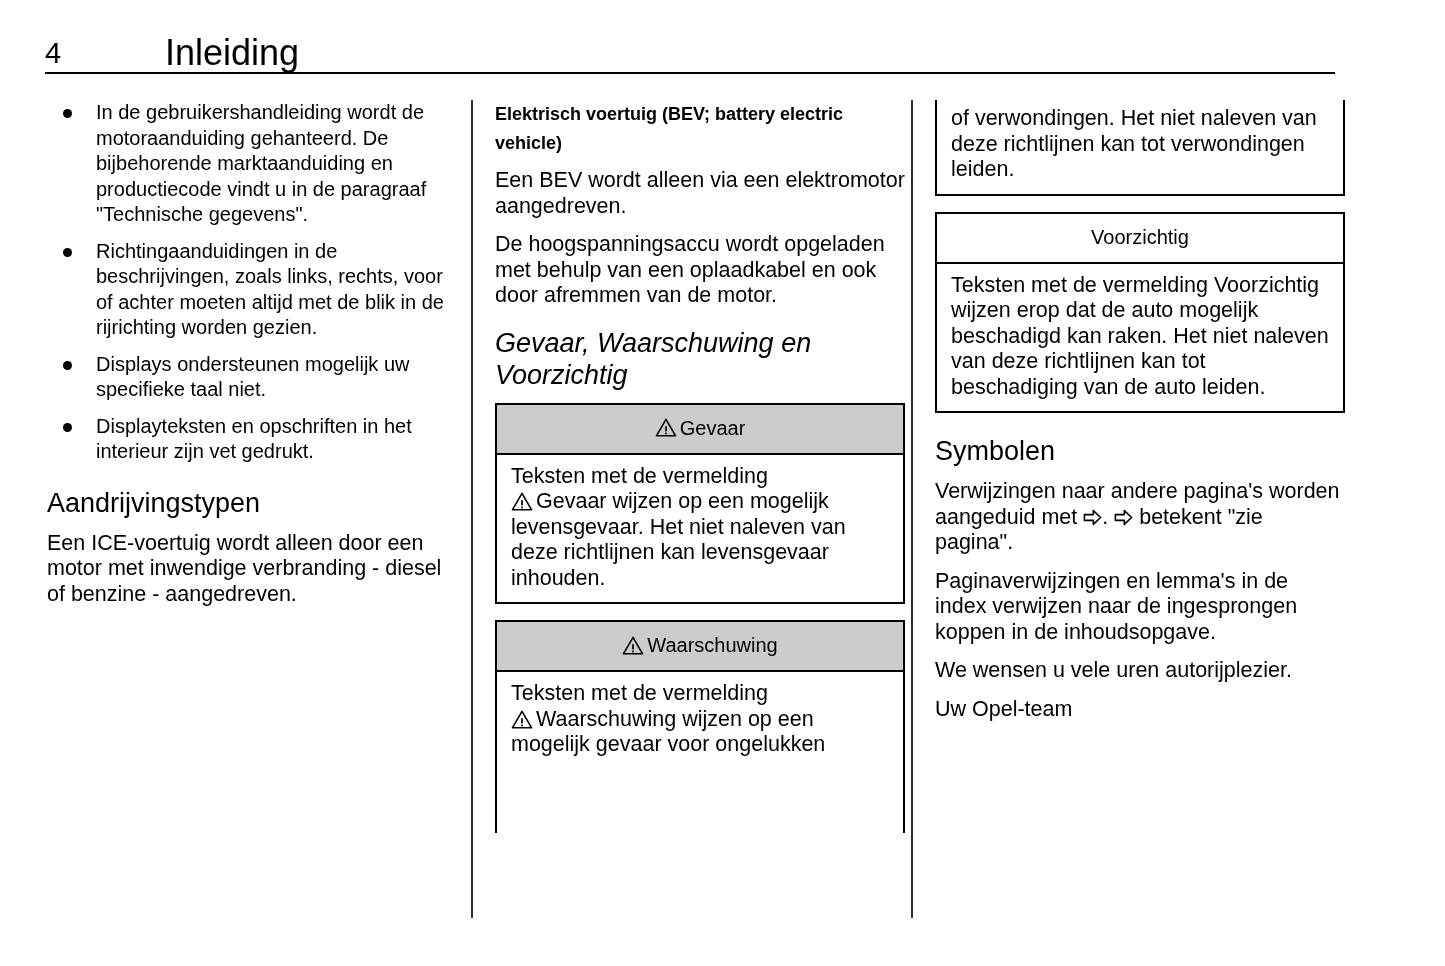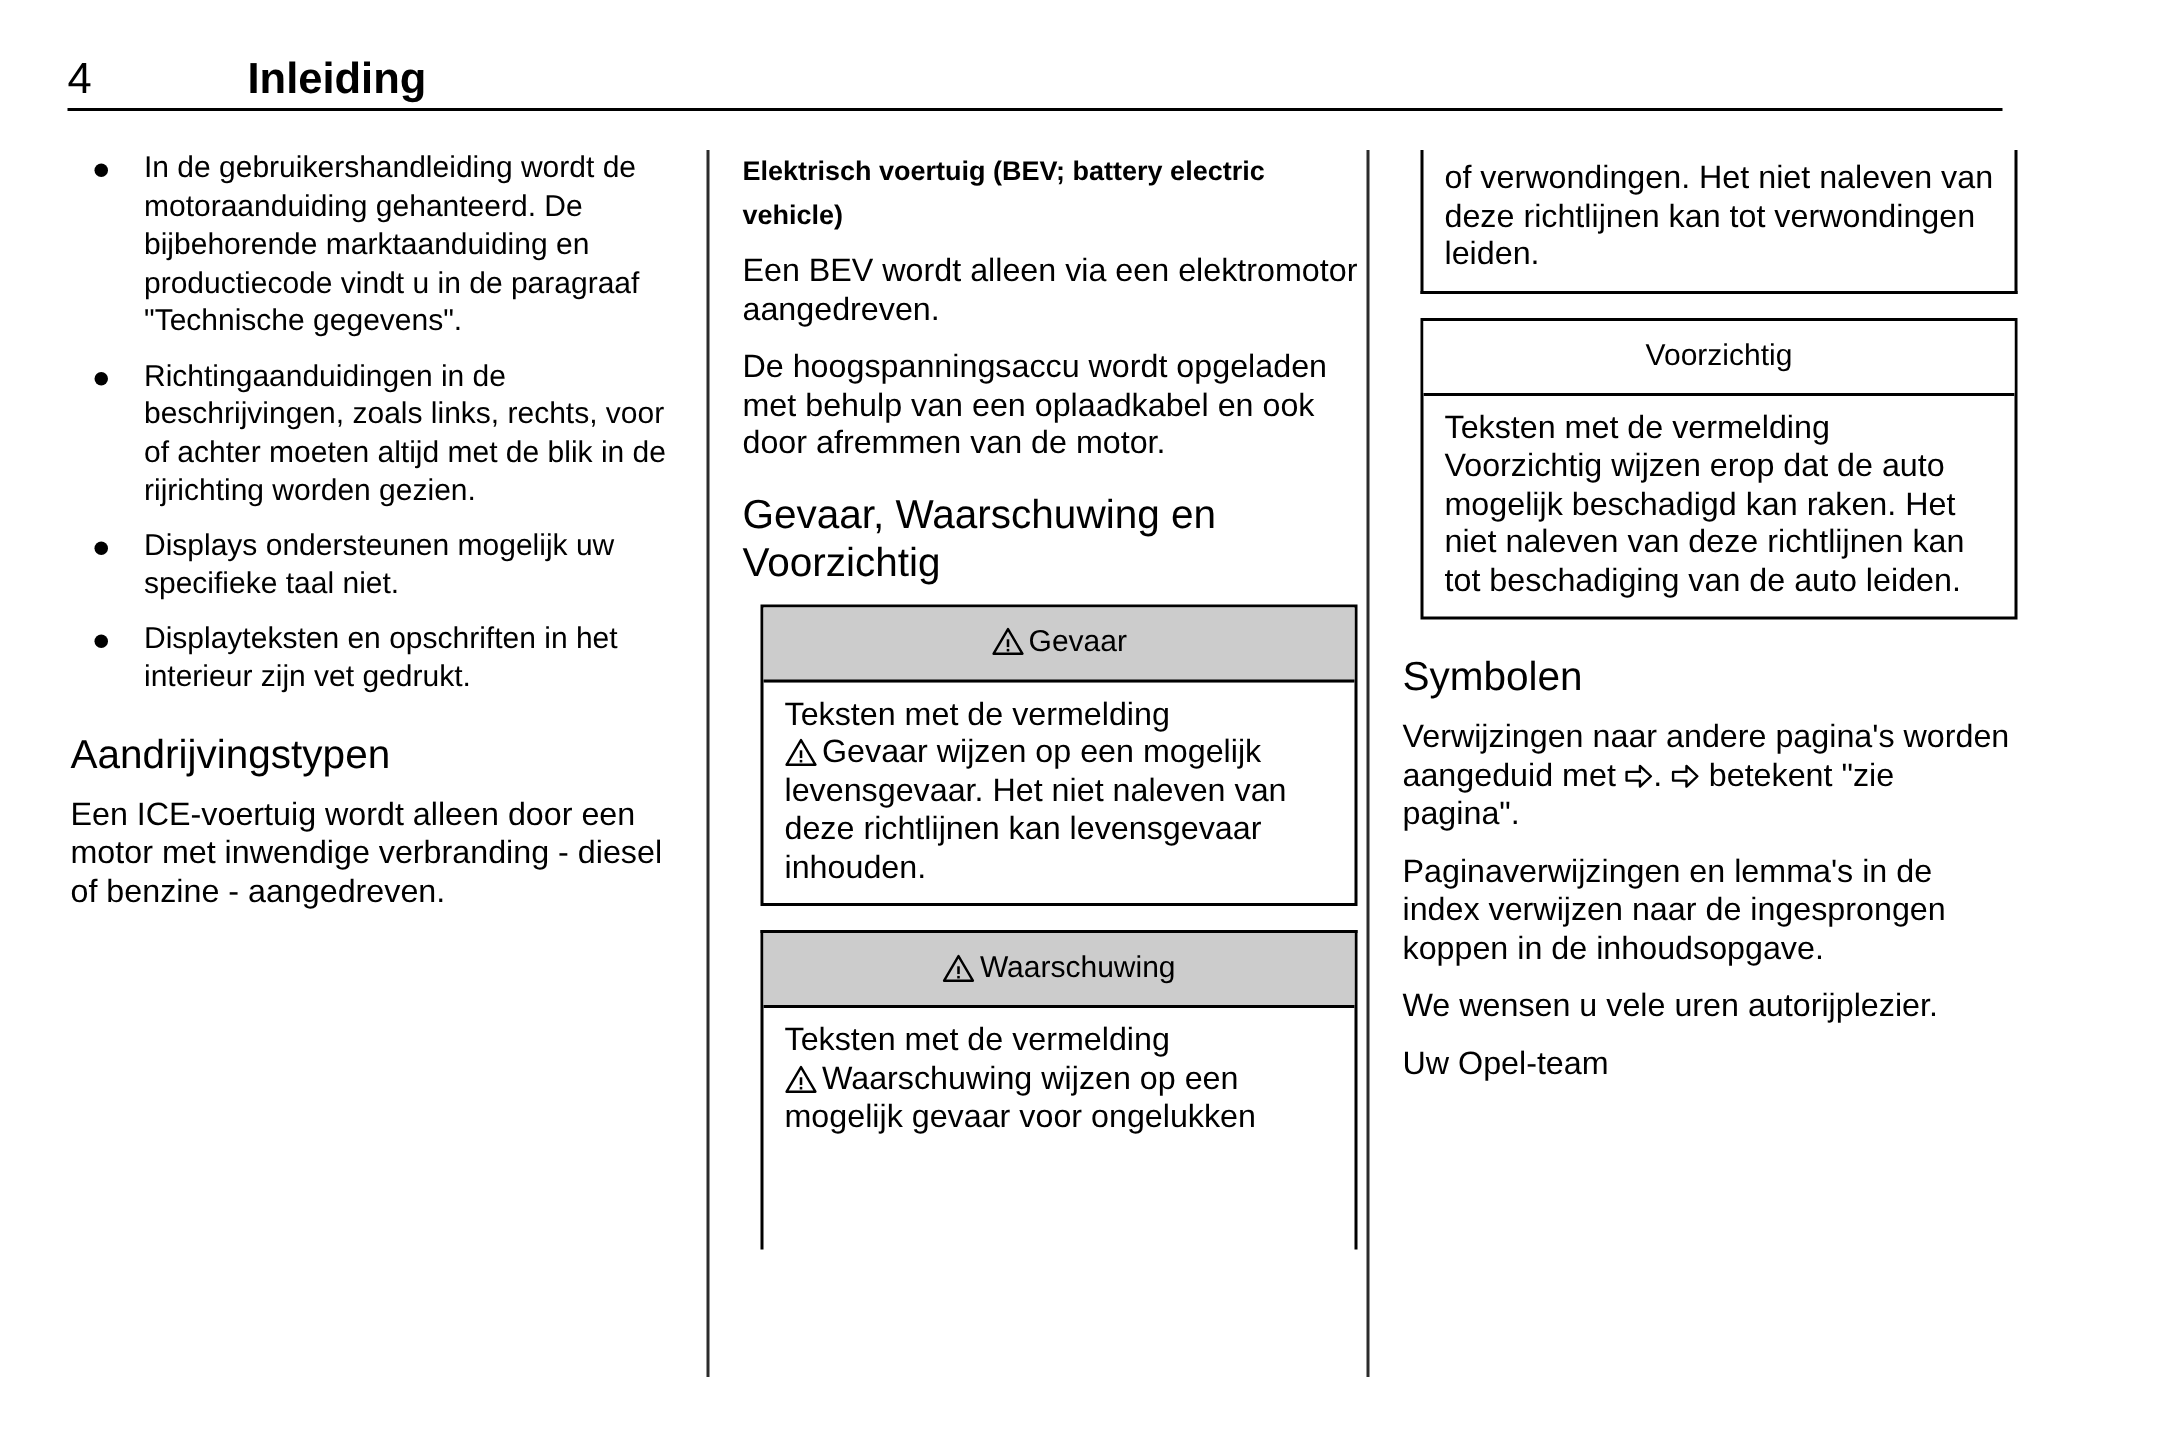--- a/index.html
+++ b/index.html
@@ -28,23 +28,23 @@
     align-items: flex-start;
   }
   .page-number {
     font-size: 29px;
     line-height: 34px;
     font-weight: 400;
     letter-spacing: 0px;
     width: 120px;
   }
   .page-chapter {
-    font-size: 29px;
+    font-size: 36px;
     line-height: 34px;
-    font-weight: 700;
+    font-weight: 400;
   }
   .header-rule {
     position: absolute;
     left: 45px;
     top: 72px;
     width: 1290px;
     height: 2px;
     background: #000000;
   }
 
@@ -81,21 +81,21 @@
     font-size: 27px;
     line-height: 32px;
     font-weight: 400;
   }
   h3.sub-head {
     margin: 16px 0 11px 0;
     font-size: 18px;
     line-height: 28.5px;
     font-weight: 700;
   }
-  h2.section-head.tight { margin-top: 18px; }
+  h2.section-head.tight { margin-top: 18px; font-style: italic; }
 
   
   ul.bullets {
     list-style: none;
     margin: 0 0 4px 0;
     padding: 0;
   }
   ul.bullets li {
     position: relative;
     padding-left: 49px;
@@ -109,21 +109,21 @@
     top: 9px;
     width: 9px;
     height: 9px;
     border-radius: 50%;
     background: #000000;
   }
 
   
   .notice {
     border: 2px solid #000000;
-    margin: 0 0 16px 12px;
+    margin: 0 0 16px 0;
     box-sizing: border-box;
     background: #ffffff;
   }
   .notice.no-top { border-top: none; }
   .notice.no-bottom { border-bottom: none; }
 
   .notice-head {
     border-bottom: 2px solid #000000;
     text-align: center;
     font-size: 20px;

